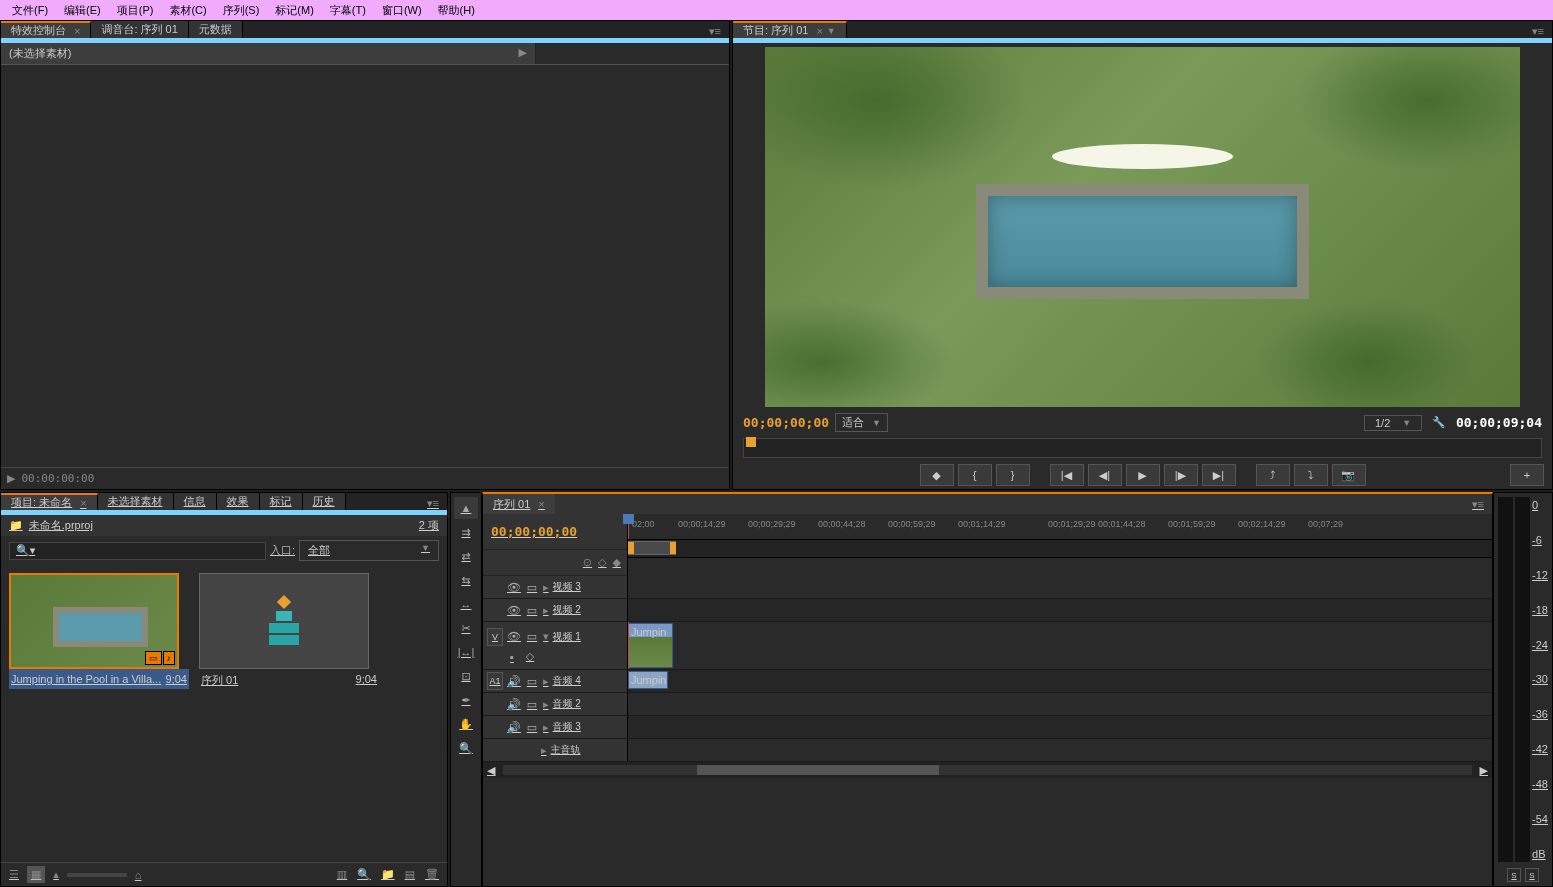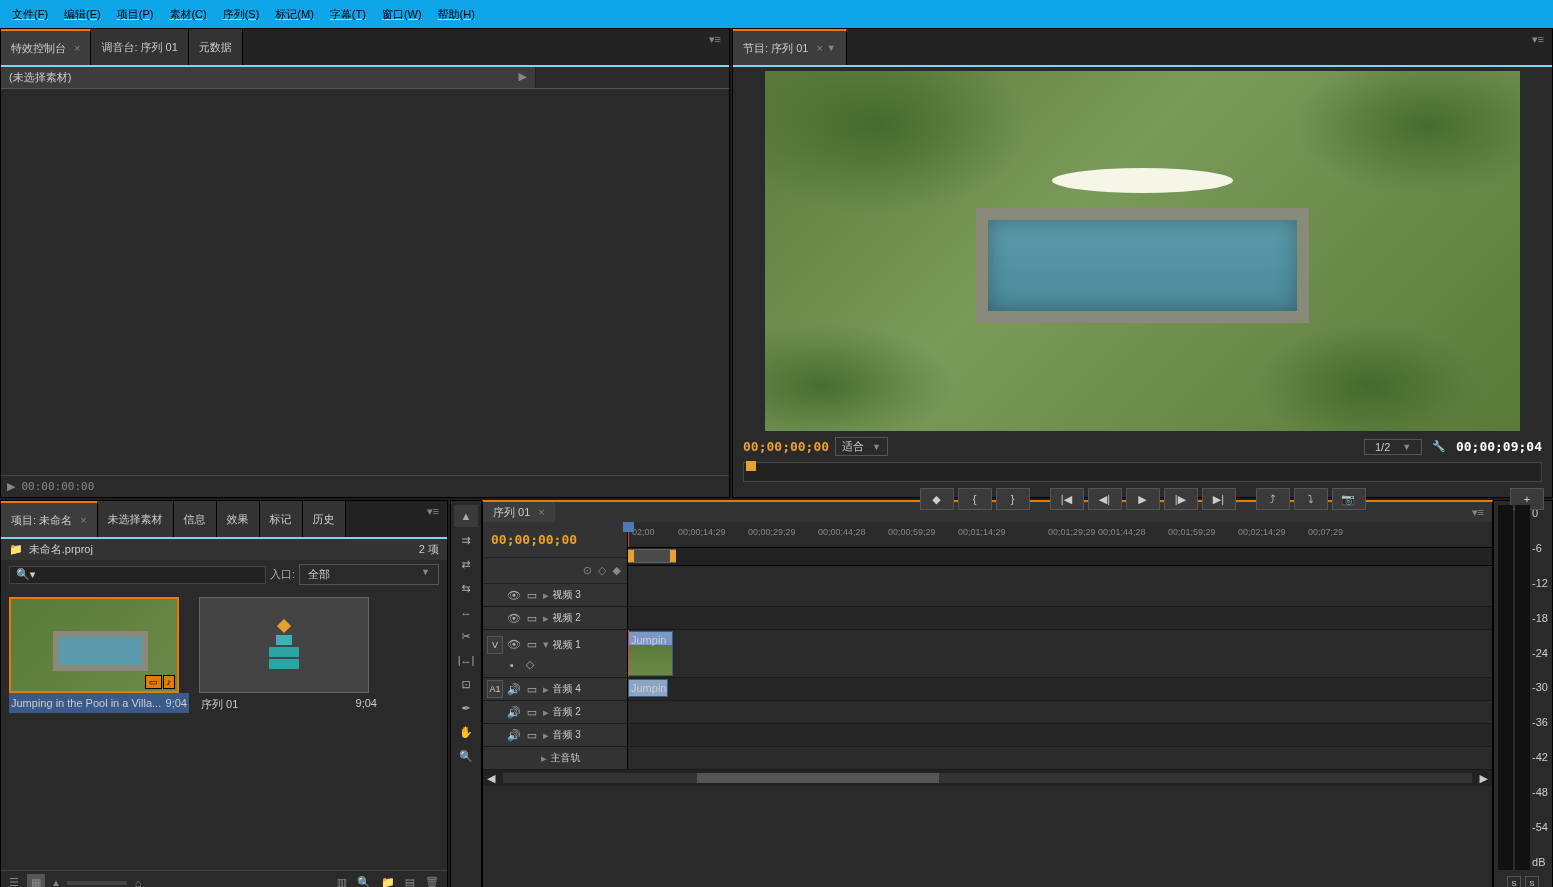--- a/index.html
+++ b/index.html
@@ -1,27 +1,27 @@
 <!DOCTYPE html>
 <html><head>
 <meta charset="utf-8">
 <style>
 * { margin: 0; padding: 0; box-sizing: border-box; font-family: "Microsoft YaHei", sans-serif; font-size: 11px; color: #ccc; }
 body { background: #1e1e1e; width: 1553px; height: 887px; overflow: hidden; }
 
 
-.menubar { background: #0ea5e9; height: 28px; display: flex; align-items: center; padding: 0 4px; text-decoration: underline; }
+.menubar { background: #f0abfc; height: 20px; display: flex; align-items: center; padding: 0 4px; }
 .menubar-item { color: #000; padding: 2px 8px; cursor: pointer; }
 
 
 .top-area { display: flex; height: 470px; }
 .effect-panel { width: 730px; background: #2a2a2a; border: 1px solid #000; position: relative; }
 .program-panel { flex: 1; background: #2a2a2a; border: 1px solid #000; margin-left: 2px; }
 
-.panel-tabs { display: flex; background: #232323; border-bottom: 2px solid #7dd3fc; height: 38px; }
+.panel-tabs { display: flex; background: #232323; border-bottom: 5px solid #7dd3fc; height: 22px; }
 .panel-tab { padding: 3px 10px; background: #333; border-right: 1px solid #000; display: flex; align-items: center; gap: 4px; }
 .panel-tab.active { background: #3d3d3d; border-top: 2px solid #e87a00; }
 .close-x { color: #888; margin-left: 4px; cursor: pointer; }
 .dropdown-arrow { color: #888; font-size: 9px; }
 .panel-menu-icon { margin-left: auto; padding: 4px 8px; color: #888; }
 
 .source-row { display: flex; background: #3d3d3d; height: 22px; border-bottom: 1px solid #555; }
 .source-label { width: 535px; padding: 3px 8px; background: #3d3d3d; border-right: 1px solid #222; display: flex; justify-content: space-between; }
 .source-empty { flex: 1; background: #2a2a2a; }
 
@@ -50,21 +50,21 @@
 .transport-controls { display: flex; justify-content: center; gap: 4px; padding: 4px; position: relative; }
 .transport-btn { width: 34px; height: 22px; background: #3a3a3a; border: 1px solid #555; display: flex; align-items: center; justify-content: center; color: #ccc; cursor: pointer; }
 .plus-btn { position: absolute; right: 6px; }
 
 
 .effect-footer { position: absolute; bottom: 0; left: 0; right: 0; height: 22px; background: #2a2a2a; border-top: 1px solid #444; display: flex; align-items: center; padding: 0 6px; gap: 6px; }
 .play-small { color: #888; }
 .tc-small { color: #888; font-family: monospace; }
 
 
-.bottom-area { display: flex; height: 395px; margin-top: 2px; }
+.bottom-area { display: flex; height: 395px; margin-top: 2px; text-decoration: underline; }
 .project-panel { width: 448px; background: #2a2a2a; border: 1px solid #000; display: flex; flex-direction: column; }
 .timeline-area { flex: 1; display: flex; margin-left: 2px; }
 .tools-panel { width: 32px; background: #2a2a2a; border: 1px solid #000; display: flex; flex-direction: column; align-items: center; padding-top: 4px; gap: 2px; }
 .timeline-panel { flex: 1; background: #2a2a2a; border: 1px solid #000; border-top: 2px solid #e87a00; }
 .audio-meter { width: 60px; background: #2a2a2a; border: 1px solid #000; }
 
 .project-header { display: flex; justify-content: space-between; padding: 3px 8px; background: #333; }
 .project-filter { display: flex; gap: 4px; padding: 4px 8px; align-items: center; }
 .search-input { flex: 1; background: #222; border: 1px solid #444; padding: 2px 6px; color: #ccc; }
 .filter-label { color: #aaa; }

